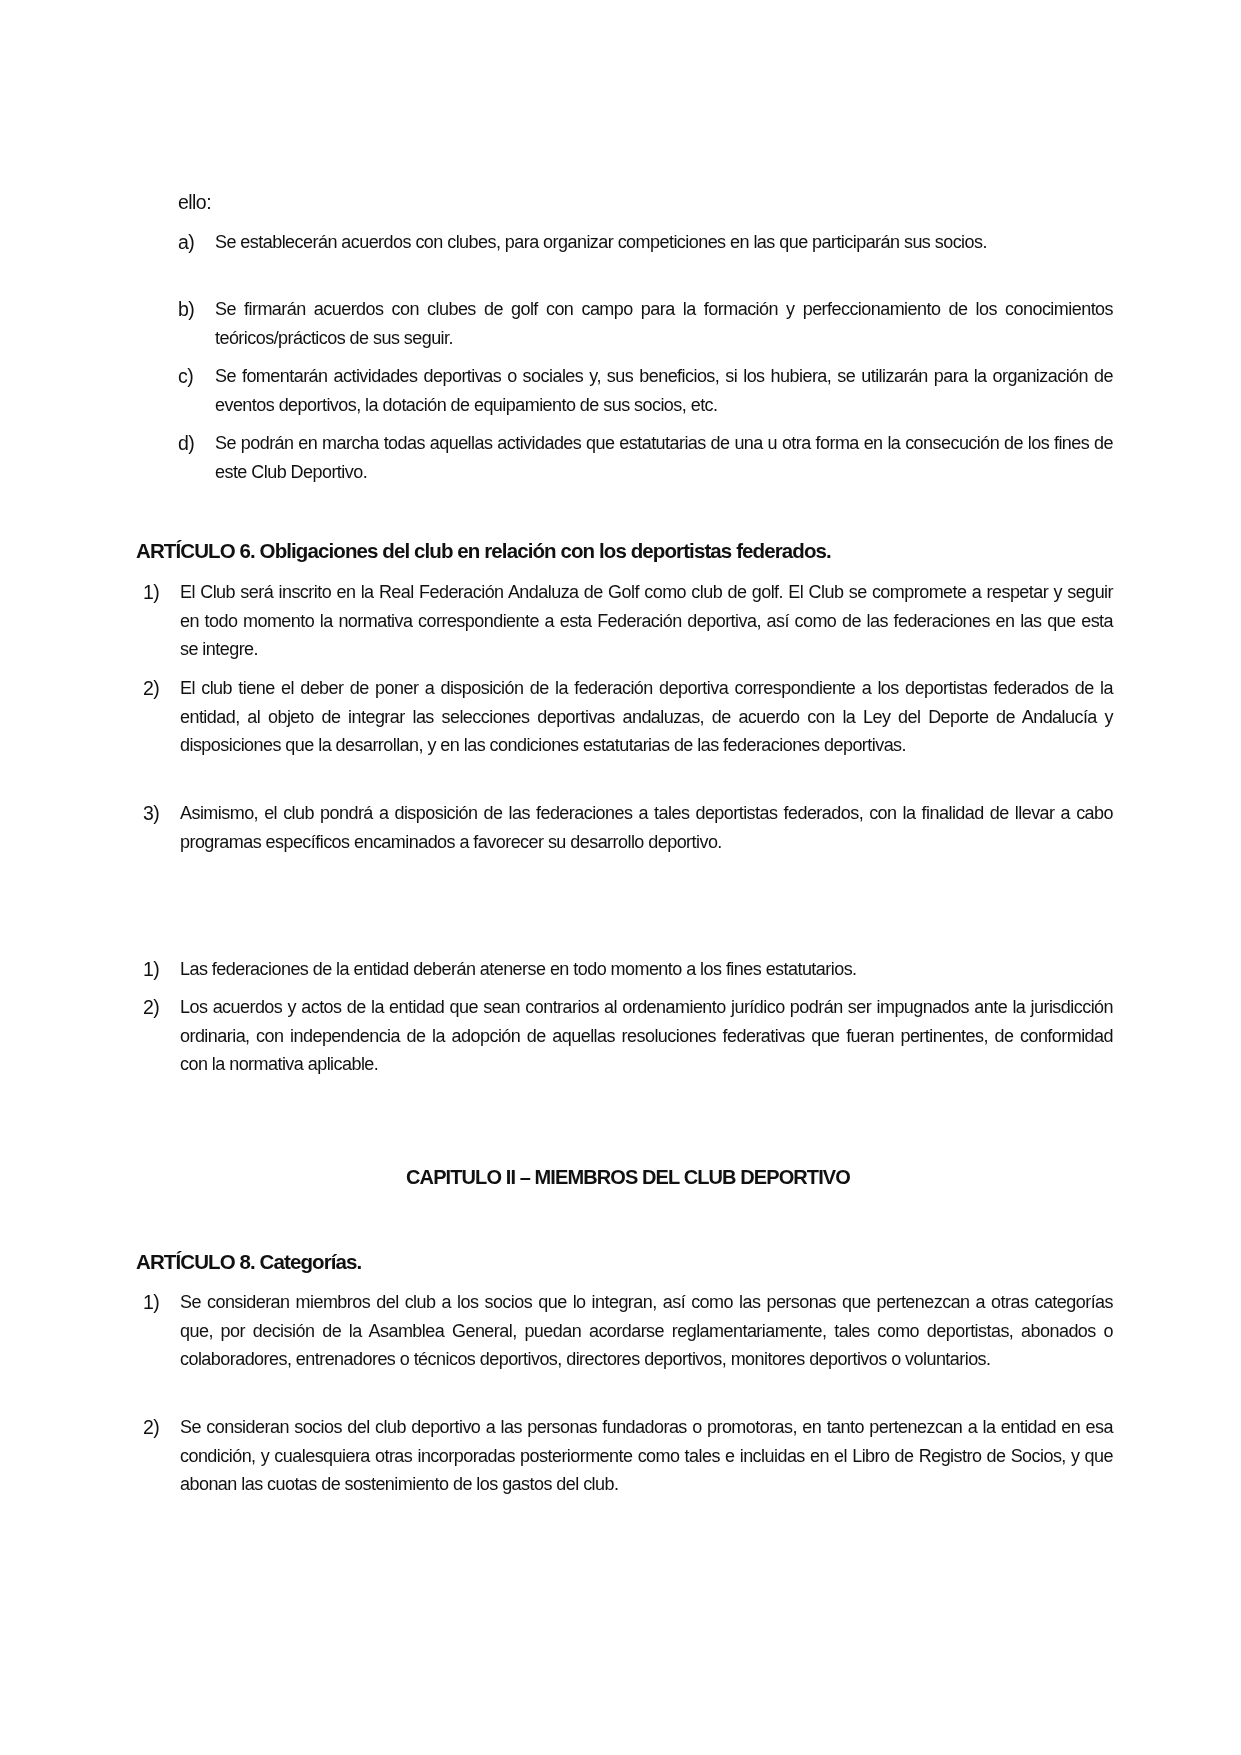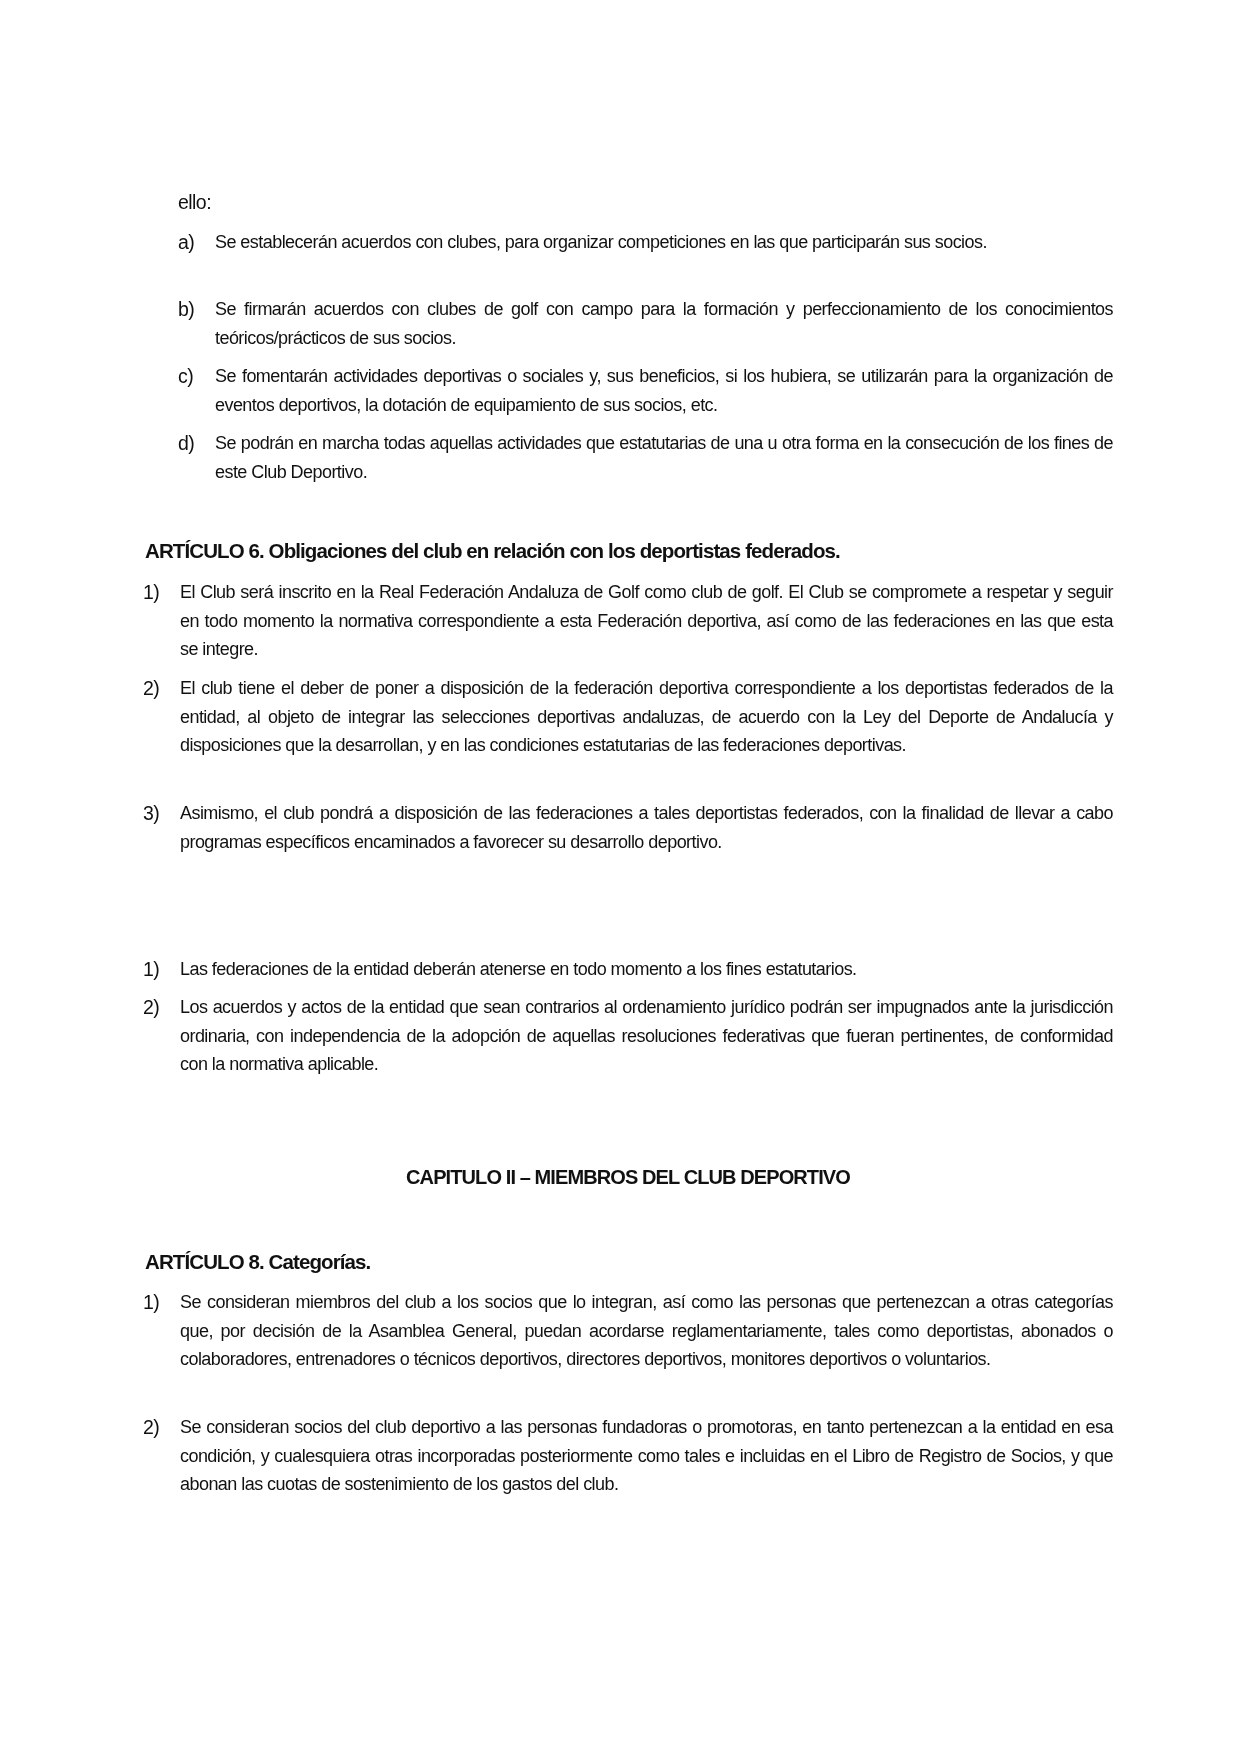--- a/index.html
+++ b/index.html
@@ -6,39 +6,39 @@
   body { width: 1241px; height: 1755px; position: relative; overflow: hidden;
          font-family: "Liberation Sans", sans-serif; color: #111; }
   .page { position: absolute; left: 0; top: 0; width: 1241px; height: 1755px; }
   .txt { position: absolute; left: 143px; width: 970px; }
   .para { font-size: 19.5px; line-height: 28.5px; text-align: justify;
           letter-spacing: -0.55px; word-spacing: 0px; }
   .item { position: absolute; left: 143px; width: 970px; display: flex; }
   .item .marker { width: 37px; flex: none; font-size: 19.5px; line-height: 28.5px; letter-spacing: -0.5px; }
   .item .body { flex: 1; font-size: 18px; line-height: 28.5px; text-align: justify;
                 text-align-last: left; letter-spacing: -0.55px; }
-  .heading { position: absolute; left: 145px; font-weight: bold; font-size: 20.5px;
+  .heading { position: absolute; left: 136px; font-weight: bold; font-size: 20.5px;
              line-height: 28px; letter-spacing: -0.9px; }
   .chapter { position: absolute; left: 0; width: 1241px; text-align: center;
              font-weight: bold; font-size: 20px; letter-spacing: -0.9px; line-height: 28px; }
 </style>
 </head>
 <body>
 
 <div class="page">
 
   <div class="txt para" style="left:178px; top:188px;">ello:</div>
 
   <div class="item" style="left:178px; width:935px; top:228px;">
     <span class="marker">a)</span>
     <span class="body">Se establecerán acuerdos con clubes, para organizar competiciones en las que participarán sus socios.</span>
   </div>
   <div class="item" style="left:178px; width:935px; top:295px;">
     <span class="marker">b)</span>
-    <span class="body">Se firmarán acuerdos con clubes de golf con campo para la formación y perfeccionamiento de los conocimientos teóricos/prácticos de sus socios.</span>
+    <span class="body">Se firmarán acuerdos con clubes de golf con campo para la formación y perfeccionamiento de los conocimientos teóricos/prácticos de sus seguir.</span>
   </div>
   <div class="item" style="left:178px; width:935px; top:362px;">
     <span class="marker">c)</span>
     <span class="body">Se fomentarán actividades deportivas o sociales y, sus beneficios, si los hubiera, se utilizarán para la organización de eventos deportivos, la dotación de equipamiento de sus socios, etc.</span>
   </div>
   <div class="item" style="left:178px; width:935px; top:429px;">
     <span class="marker">d)</span>
     <span class="body">Se podrán en marcha todas aquellas actividades que estatutarias de una u otra forma en la consecución de los fines de este Club Deportivo.</span>
   </div>
 

